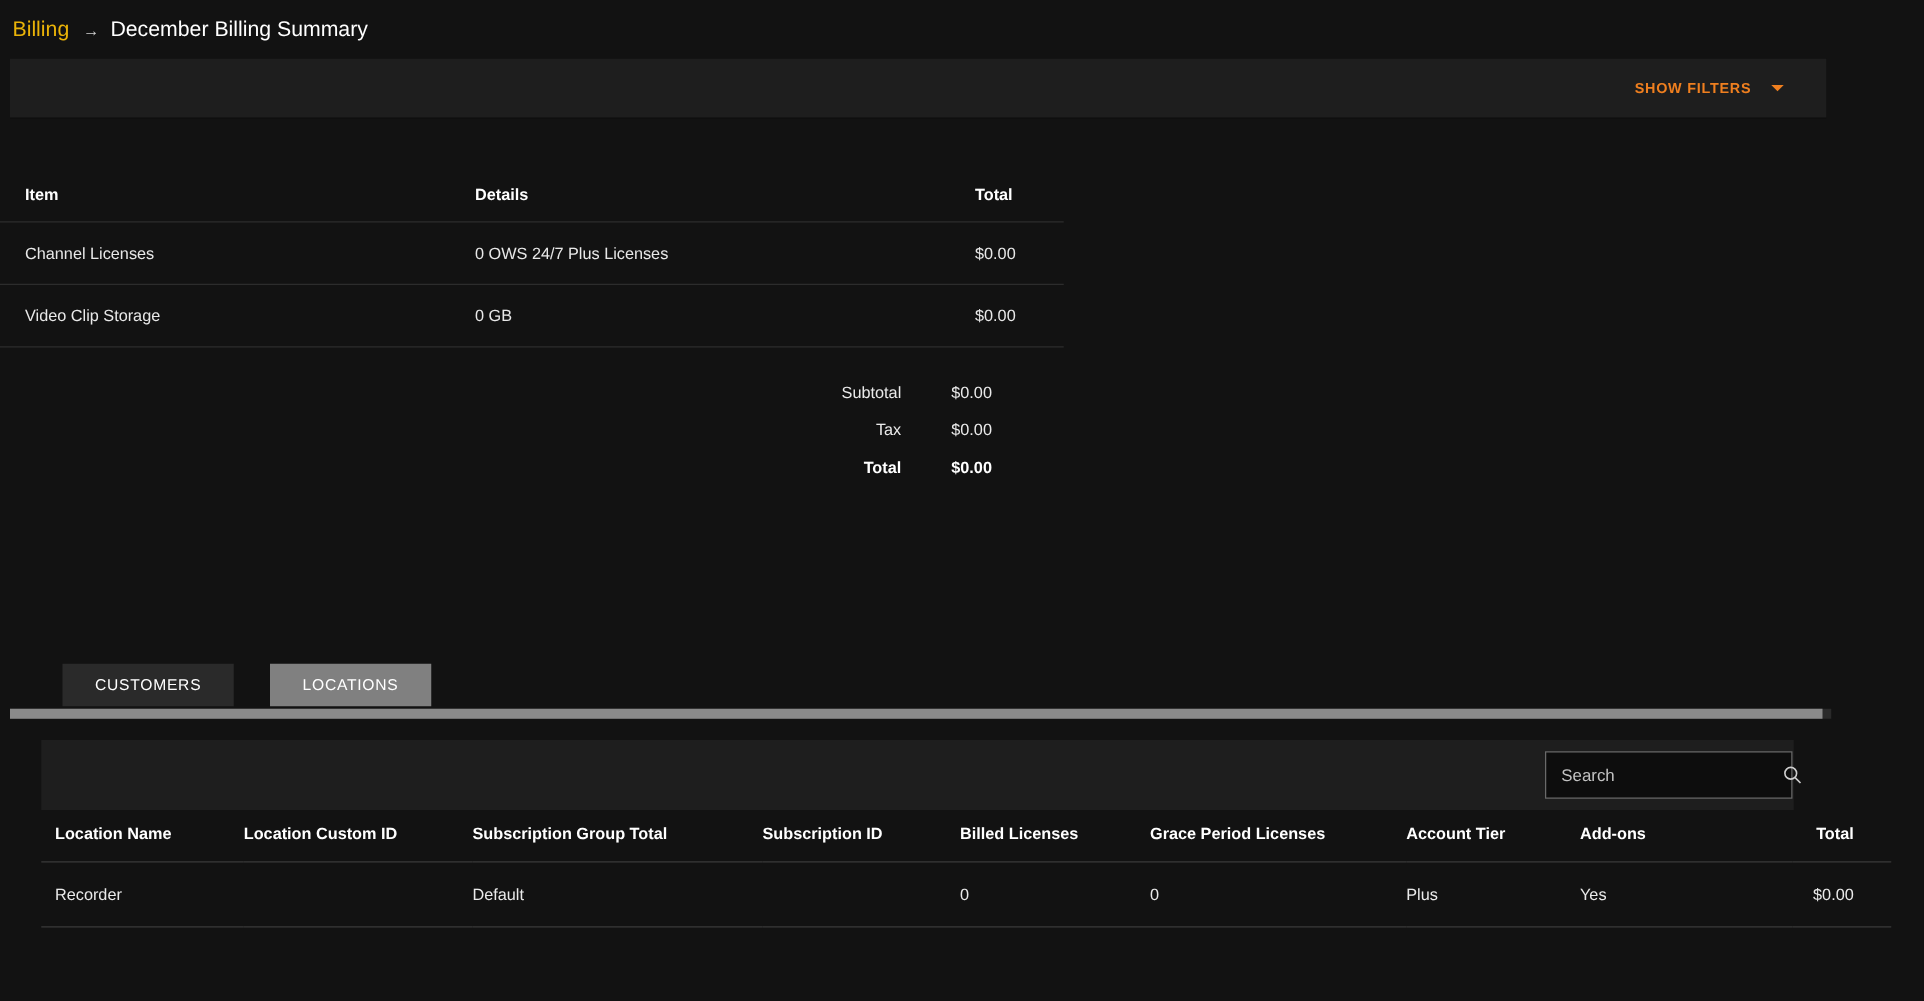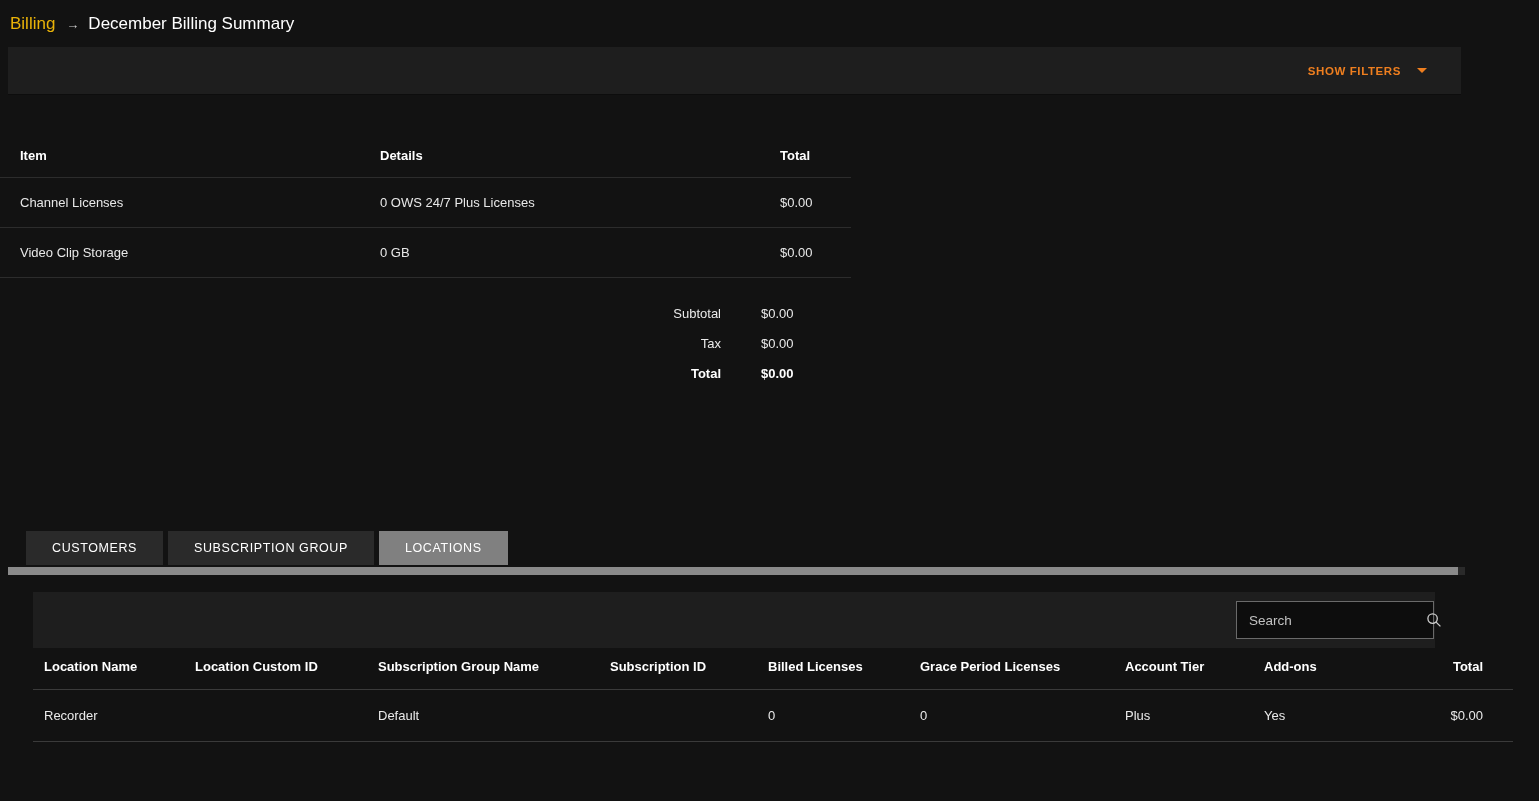--- a/index.html
+++ b/index.html
@@ -171,20 +171,21 @@
     font-size: 12.5px;
     letter-spacing: 0.6px;
     display: flex;
     align-items: center;
     justify-content: center;
     padding: 0 26px;
     cursor: pointer;
     border: none;
     font-family: "Liberation Sans", sans-serif;
     white-space: nowrap;
+    margin-left: 24px;
   }
   .tab.active { background: #808080; color: #ffffff; text-align: center; }
   .scroll-track {
     margin-top: 2px;
     margin-left: 8px;
     width: 1457px;
     height: 8px;
     background: #2a2a2a;
   }
   .scroll-thumb {
@@ -324,21 +325,20 @@
     <div class="totals-row grand">
       <div class="totals-label">Total</div>
       <div class="totals-value">$0.00</div>
     </div>
   </div>
 </div>
 
 <div class="tabs-wrap">
   <div class="tabs">
     <button class="tab">CUSTOMERS</button>
-    <button class="tab">SUBSCRIPTION GROUP</button>
     <button class="tab active">LOCATIONS</button>
   </div>
   <div class="scroll-track">
     <div class="scroll-thumb"></div>
   </div>
 </div>
 
 <div class="loc-panel">
   <div class="loc-toolbar">
     <div class="search-box">
@@ -350,21 +350,21 @@
     </div>
   </div>
 </div>
 
 <div class="loc-table-wrap">
   <table class="loc">
     <thead>
       <tr>
         <th class="w-locname">Location Name</th>
         <th class="w-customid">Location Custom ID</th>
-        <th class="w-sgname">Subscription Group Name</th>
+        <th class="w-sgname">Subscription Group Total</th>
         <th class="w-subid">Subscription ID</th>
         <th class="w-billed">Billed Licenses</th>
         <th class="w-grace">Grace Period Licenses</th>
         <th class="w-tier">Account Tier</th>
         <th class="w-addons">Add-ons</th>
         <th class="w-total num">Total</th>
       </tr>
     </thead>
     <tbody>
       <tr>

